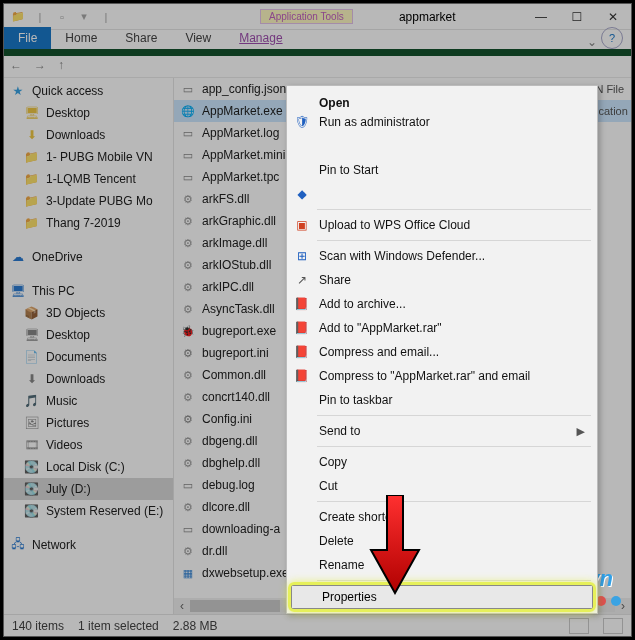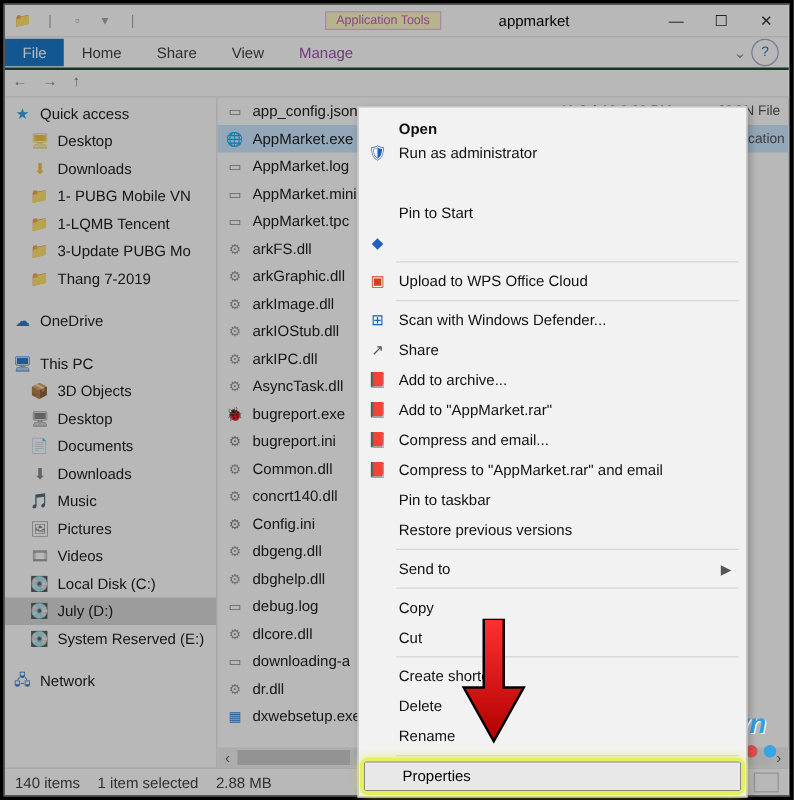--- a/index.html
+++ b/index.html
@@ -9,24 +9,24 @@
 
 .titlebar { height: 26px; display: flex; align-items: center; background: #fff; border-bottom: 1px solid #e5e5e5; }
 .titlebar .qat { display: flex; gap: 2px; padding: 0 4px; align-items: center; }
 .qat-ico { width: 20px; height: 20px; display: flex; align-items: center; justify-content: center; font-size: 11px; }
 .tools-label { font-size: 10px; color: #c060c0; background: #fef9c3; padding: 1px 8px; border: 1px solid #e3c3ea; }
 .title-text { margin-left: 46px; font-size: 12px; }
 .titlebar .spacer { flex: 1; }
 .winbtns { display: flex; }
 .winbtn { width: 36px; height: 26px; display: flex; align-items: center; justify-content: center; color: #333; }
 
-.ribbon { height: 26px; display: flex; align-items: center; border-bottom: 2px solid #14532d; background: #fff; }
+.ribbon { height: 26px; display: flex; align-items: flex-end; border-bottom: 7px solid #14532d; background: #fff; }
 .file-tab { background: #1979ca; color: #fff; padding: 4px 14px; font-size: 12px; }
 .rtab { padding: 4px 14px; color: #444; }
-.rtab.manage { color: #a050b0; }
+.rtab.manage { color: #a050b0; text-decoration: underline; }
 .rib-spacer { flex: 1; }
 .rib-help { width: 22px; height: 22px; border: 1px solid #aac; border-radius: 50%; color: #1979ca; display: flex; align-items: center; justify-content: center; margin-right: 8px; font-size: 11px; }
 
 .navbar { height: 22px; display: flex; align-items: center; padding: 0 6px; gap: 6px; background: #fff; border-bottom: 1px solid #eaeaea; }
 .navarrow { width: 18px; height: 18px; color: #888; }
 
 .body { flex: 1; display: flex; overflow: hidden; }
 .tree { width: 170px; border-right: 1px solid #e5e5e5; padding: 2px 0; overflow: hidden; }
 .tree-item { display: flex; align-items: center; height: 22px; padding-left: 20px; gap: 6px; color: #222; white-space: nowrap; overflow: hidden; }
 .tree-item.lv1 { padding-left: 6px; font-weight: 400; }
@@ -427,24 +427,20 @@
         <span>Compress and email...</span>
       </div>
     <div class="ctx-item">
         <span class="cico ico-rar">📕</span>
         <span>Compress to "AppMarket.rar" and email</span>
       </div>
     <div class="ctx-item">
         <span class="cico"></span>
         <span>Pin to taskbar</span>
       </div>
-    <div class="ctx-item">
-        <span class="cico"></span>
-        <span>Restore previous versions</span>
-      </div>
     <div class="ctx-sep"></div>
     <div class="ctx-item">
         <span class="cico"></span>
         <span>Send to</span>
         <span style="flex:1"></span>
         <span class="chev">▶</span>
       </div>
     <div class="ctx-sep"></div>
     <div class="ctx-item">
         <span class="cico"></span>

